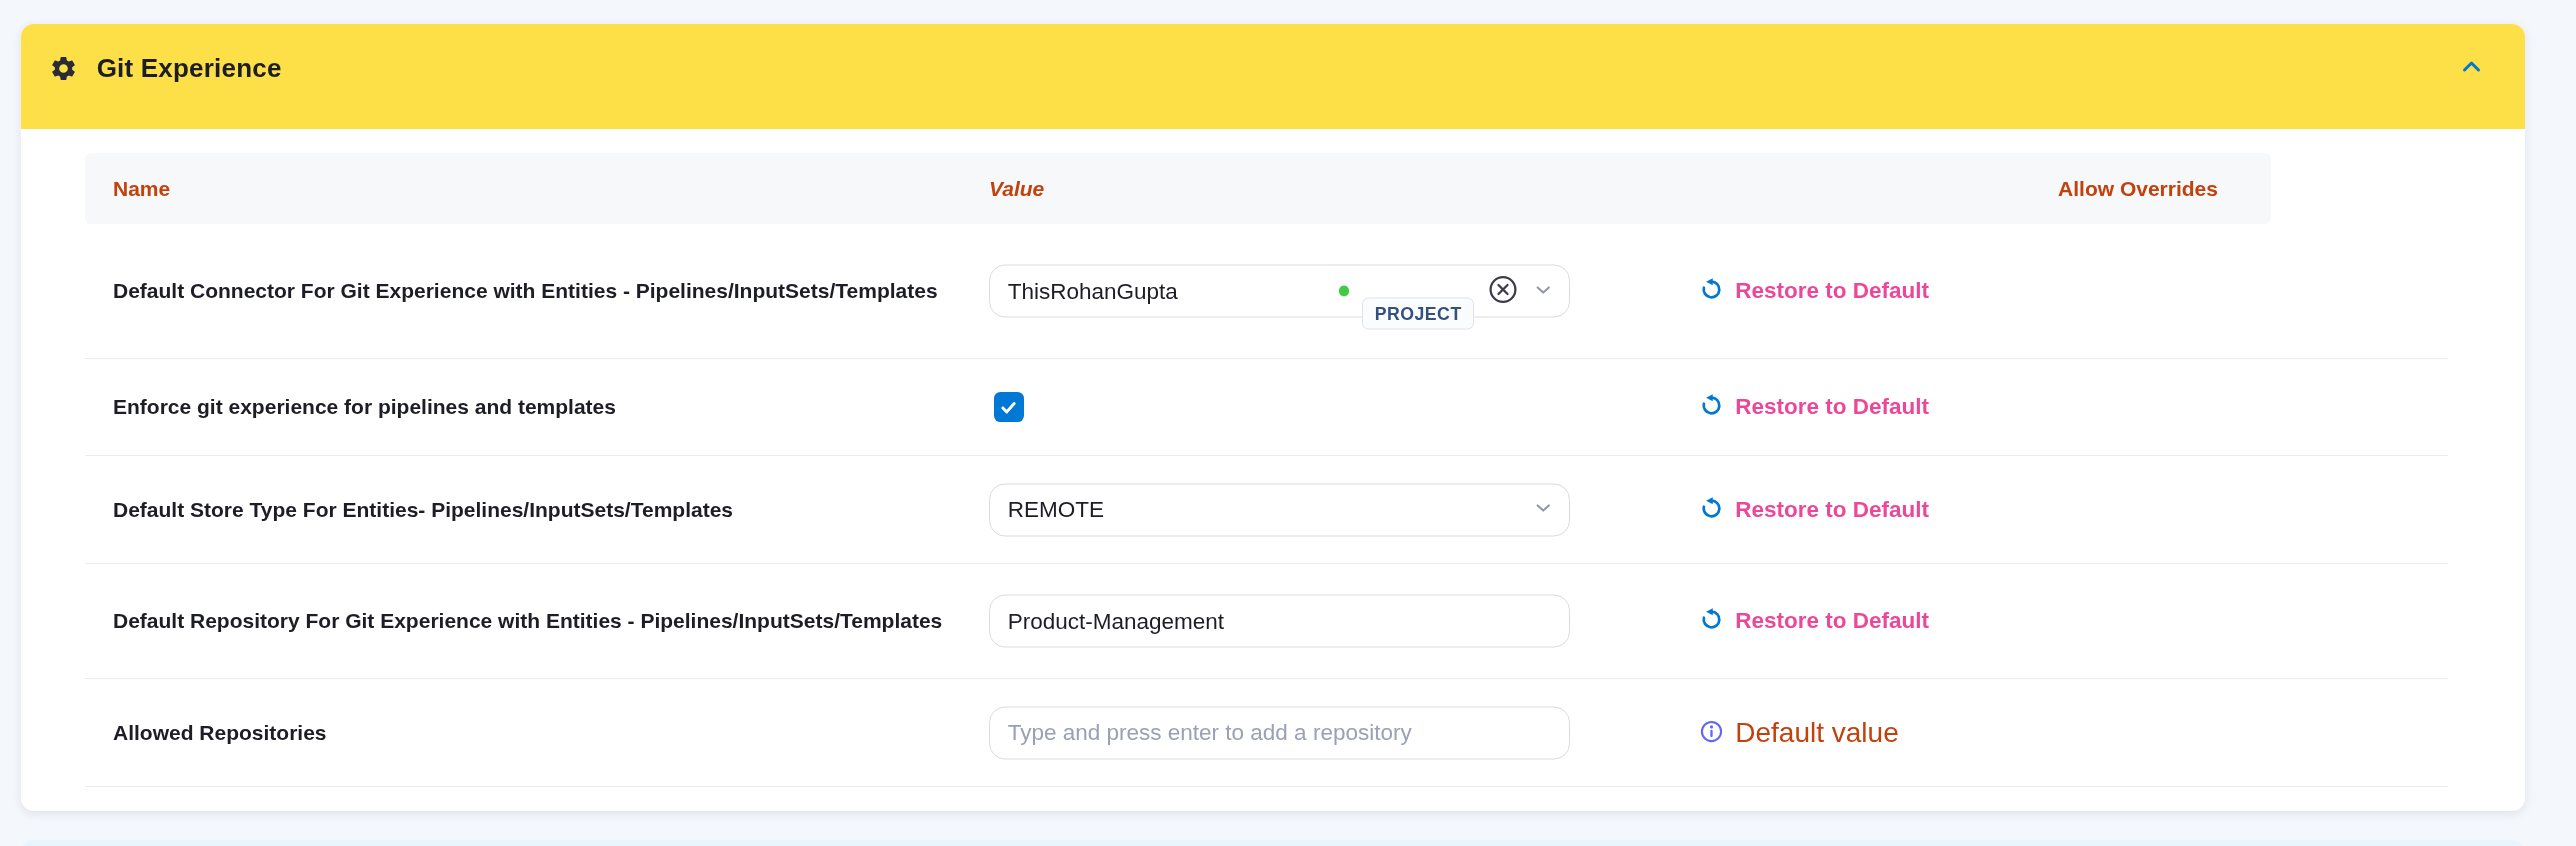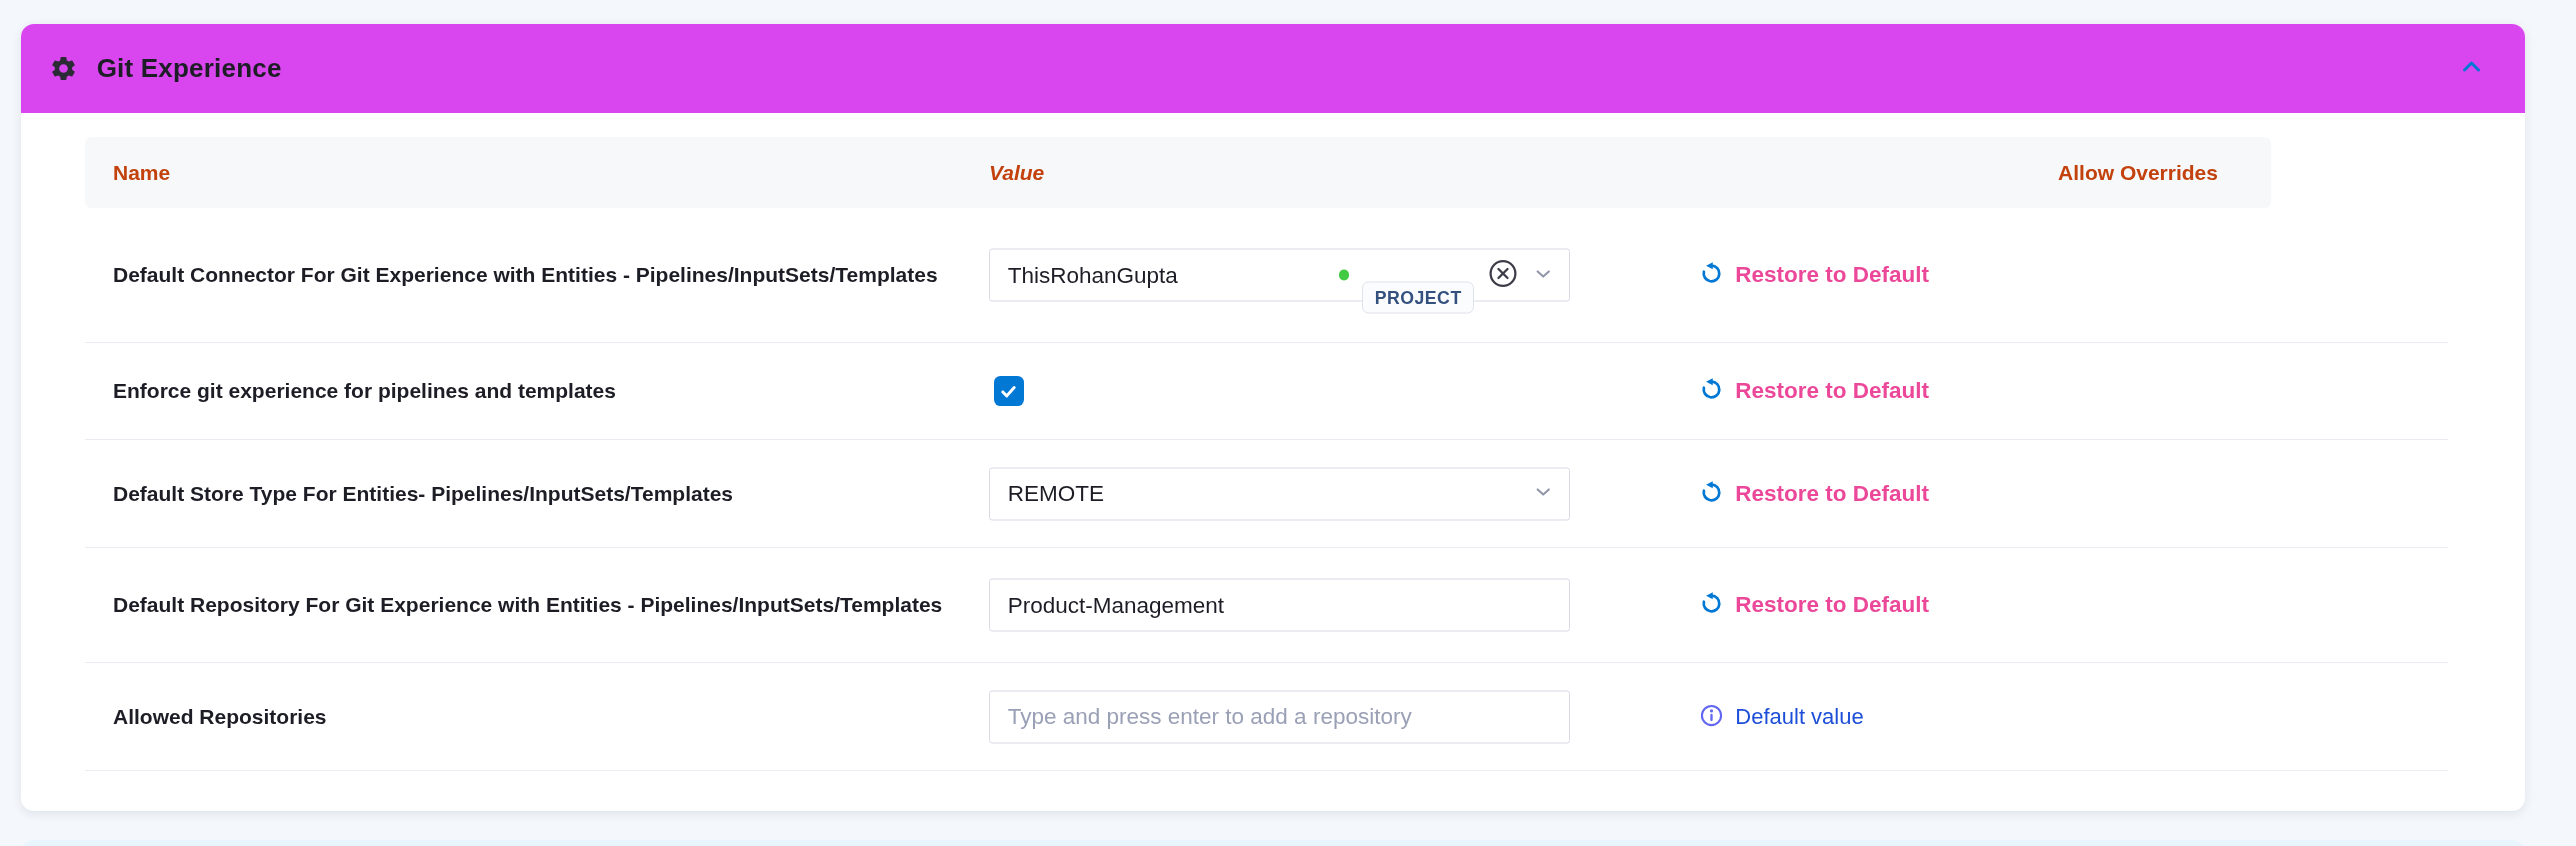--- a/index.html
+++ b/index.html
@@ -10,22 +10,22 @@
     overflow:hidden;
     position:relative;
     -webkit-font-smoothing:antialiased;
   }
   .card{
     position:absolute;left:21px;top:24px;width:2504px;height:787px;
     background:#ffffff;border-radius:13px;
     box-shadow:0 2.4px 9.7px rgba(40,65,100,.10);
   }
   .section-header{
-    height:89px;background:#d946ef;border-radius:13px 13px 0 0;
-    display:flex;align-items:center;padding:0 35px 0 27px;cursor:pointer;text-align:center;
+    height:89px;background:#fde047;border-radius:13px 13px 0 0;
+    display:flex;align-items:center;padding:0 35px 16px 27px;cursor:pointer;text-align:center;
   }
   .gear{width:31px;height:31px;display:flex;align-items:center;justify-content:center;}
   .section-title{margin:0 0 0 17.7px;font-size:26px;font-weight:700;color:#1d1d26;letter-spacing:0.2px;}
   .header-spacer{flex:1;}
   .collapse-btn{background:none;border:none;padding:4.8px;cursor:pointer;display:flex;align-items:center;}
   .table{position:relative;margin:24px 0 0 64px;width:2363px;}
   .thead{position:relative;height:71px;}
   .thead-band{position:absolute;left:0;top:0;width:2186px;height:71px;background:#f7f8fa;border-radius:6.4px;}
   .th{position:absolute;top:50%;transform:translateY(-50%);font-size:21px;font-weight:600;color:#c2410c;}
   .th-name{left:28px;}
@@ -36,38 +36,38 @@
   .row-label{
     position:absolute;left:28px;top:50%;transform:translateY(-50%);
     font-size:21px;font-weight:600;color:#1d1d26;max-width:853px;line-height:1.3;
   }
   .cell-value{position:absolute;left:904px;top:50%;transform:translateY(-50%);}
   .cell-action{
     position:absolute;left:1614px;top:50%;transform:translateY(-50%);
     display:flex;align-items:center;gap:11.3px;text-decoration:none;cursor:pointer;
   }
   .control{
-    width:581px;height:53px;border:1.6px solid #d9dae6;border-radius:3px;background:#fff;
+    width:581px;height:53px;border:1.6px solid #d9dae6;border-radius:16px;background:#fff;
     display:flex;align-items:center;gap:13px;padding:0 14.5px 0 17.7px;box-sizing:border-box;
   }
   .control-text{font-size:22.5px;color:#1d1d26;}
   .spacer{flex:1;}
   input.control{font:inherit;font-size:22.5px;color:#1d1d26;outline:none;padding:0 17.7px;}
   input.control::placeholder{color:#9aa0b5;}
   .dot{width:10.5px;height:10.5px;border-radius:50%;background:#42ca42;flex:none;}
   .badge{
     font-size:17.7px;font-weight:700;letter-spacing:0.5px;color:#33507f;
     background:#fbfcfe;border:1.6px solid #dfe2ec;border-radius:6.4px;padding:4.8px 11.3px;flex:none;margin-top:45px;
   }
   .checkbox{
     width:30px;height:30px;border-radius:6.4px;background:#0278d5;
     display:flex;align-items:center;justify-content:center;margin-left:4.8px;cursor:pointer;
   }
   .action-label-blue{font-size:22.5px;font-weight:600;color:#ec4899;}
-  .action-label-indigo{font-size:22px;font-weight:500;color:#1d4ed8;}
+  .action-label-indigo{font-size:28px;font-weight:500;color:#c2410c;}
   .icon-btn{cursor:pointer;}
   .next-section{
     position:absolute;left:21px;top:840px;width:2504px;height:24px;
     background:#e8f5fd;border-radius:13px 13px 0 0;
   }
 </style>
 </head>
 <body>
 
 <div class="card">

